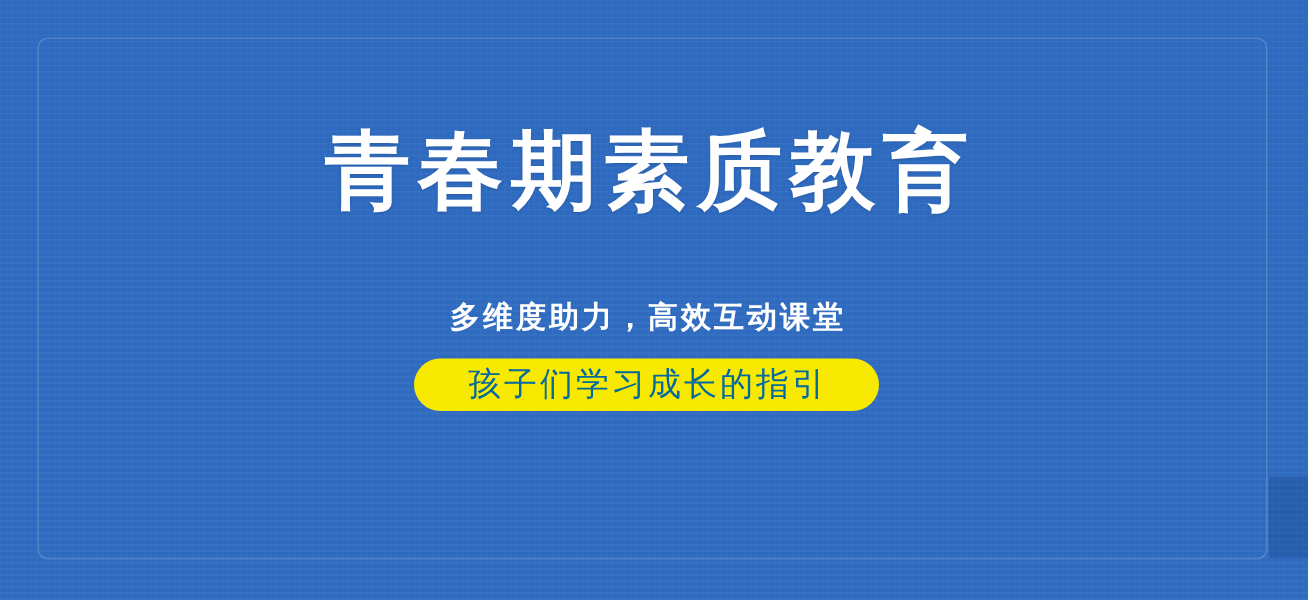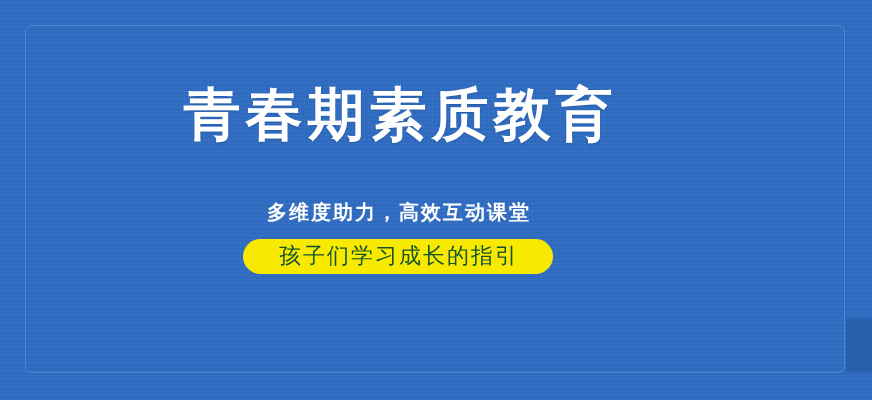--- a/index.html
+++ b/index.html
@@ -58,20 +58,21 @@
   #content {
     position: absolute;
     left: 0;
     top: 0;
     width: 796px;      
     height: 400px;
     display: flex;
     flex-direction: column;
     align-items: center;
     justify-content: flex-start;
+    padding-left: 33px;
   }
 
   #title {
     margin-top: 86px;
     color: #FFFFFF;
     font-size: 57px;
     font-weight: 700;
     line-height: 1;
     letter-spacing: 5px;
     text-indent: 5px;
@@ -86,21 +87,21 @@
     font-weight: 700;
     line-height: 1;
     letter-spacing: 2px;
     text-indent: 2px;
     white-space: nowrap;
   }
 
   #badge {
     margin-top: 17px;
     background: #F7EA00;
-    color: #14532d;
+    color: #0369a1;
     font-size: 22px;
     font-weight: 500;
     line-height: 1;
     letter-spacing: 2px;
     text-indent: 2px;
     white-space: nowrap;
     padding: 6px 34px 7px 34px;
     border-radius: 999px;
     display: inline-block;
   }

